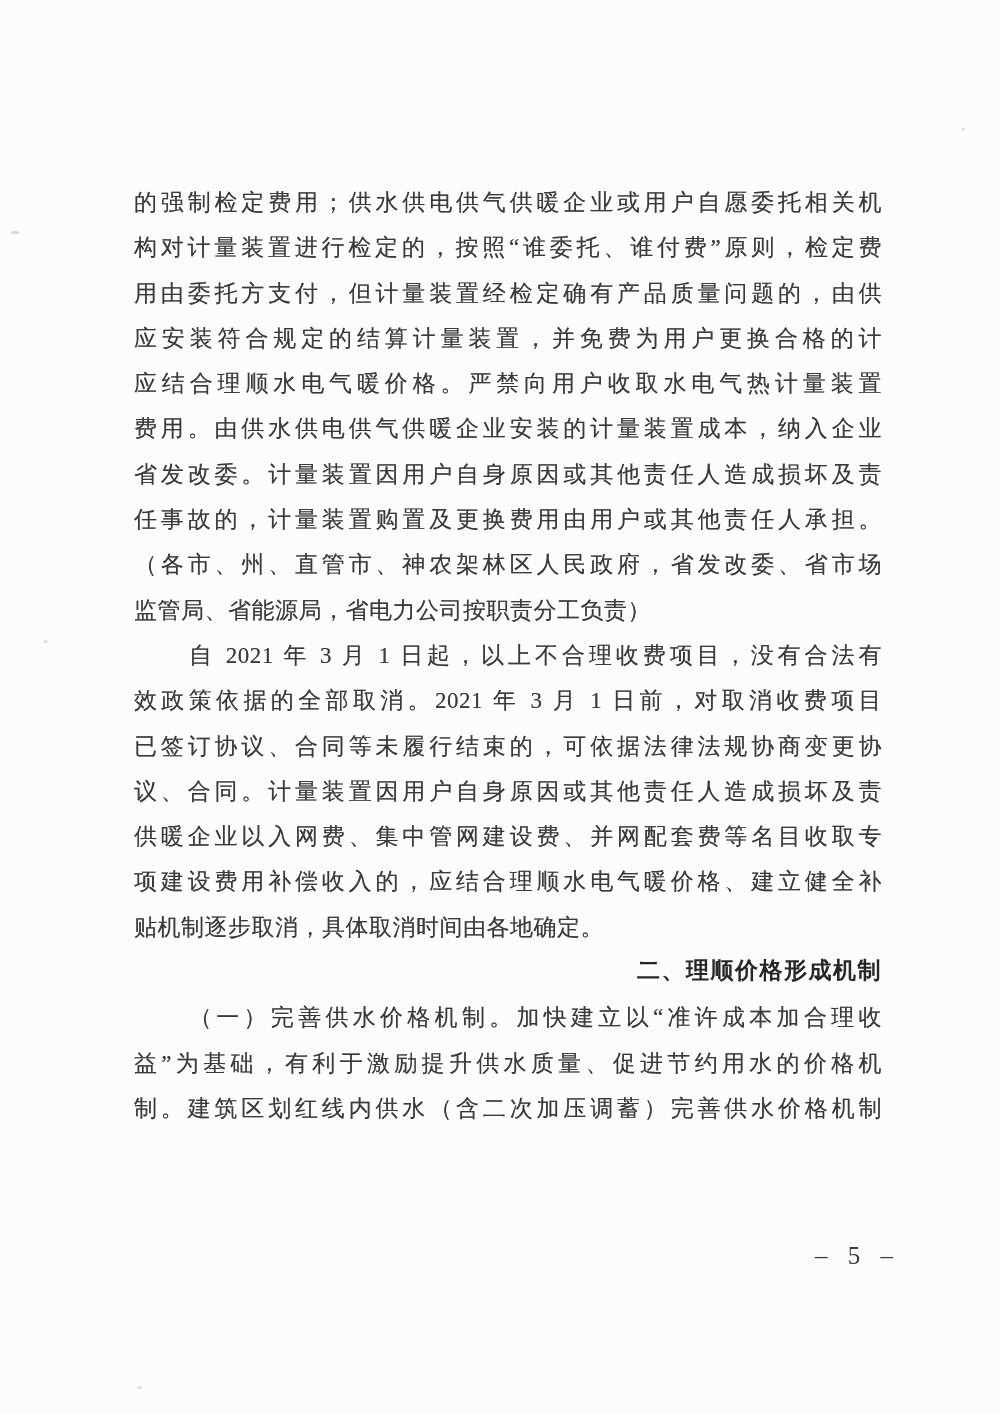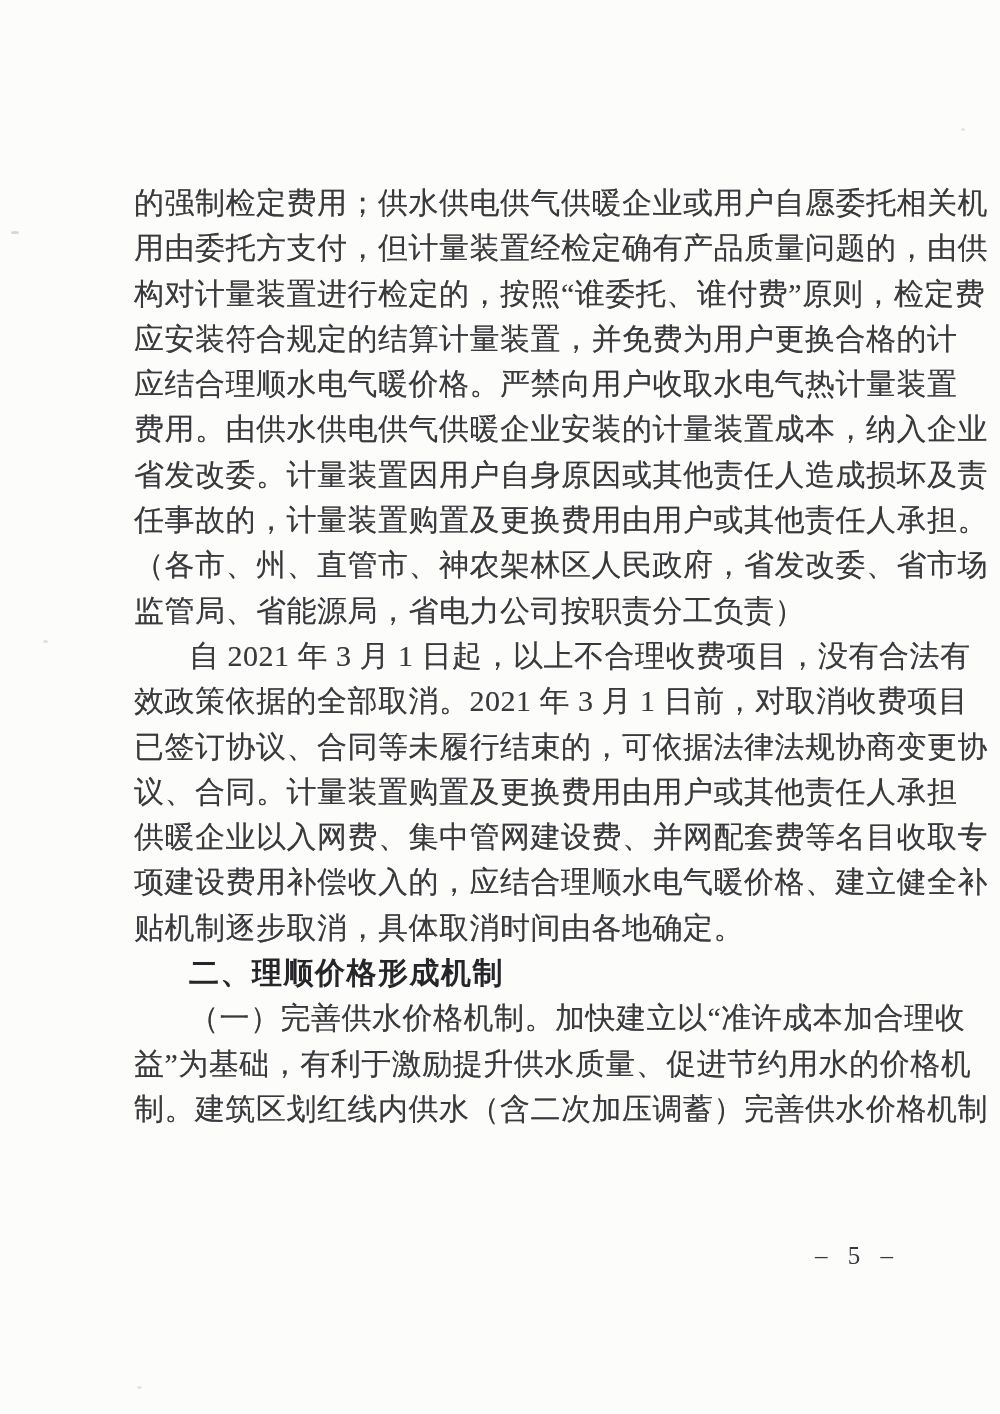--- a/index.html
+++ b/index.html
@@ -14,40 +14,41 @@
   }
   .text-block {
     position: absolute;
     left: 134px;
     top: 180px;
     width: 748px;
   }
   .line {
     height: 45.3px;
     line-height: 45.3px;
-    font-size: 30px;
+    font-size: 23px;
     letter-spacing: 0.5px;
     color: #3a3a3e;
     white-space: nowrap;
     text-align: left;
     
     text-shadow: 0 0 0.4px rgba(60,60,60,0.55);
   }
   .line.justify {
     text-align: justify;
     text-align-last: justify;
     text-justify: inter-character;
   }
   .line.indent { text-indent: 55px; }
   .line.bold {
-    font-family: Liberation Serif, serif;
+    font-family: Liberation Mono, monospace;
     font-weight: 700;
     color: #26262a;
     letter-spacing: 1.5px;
     text-shadow: none;
+    text-align: right;
   }
   .page-number {
     position: absolute;
     left: 815px;
     top: 1242px;
     font-size: 25px;
     letter-spacing: 7px;
     color: #3a3a3e;
     white-space: nowrap;
   }
@@ -59,33 +60,33 @@
   .speck.s4 { left: 961px; top: 128px;  width: 4px; height: 3px; opacity: 0.3; }
 </style>
 </head>
 <body>
 
 <div class="page">
 
   <div class="text-block">
 
   <div class="line justify">的强制检定费用；供水供电供气供暖企业或用户自愿委托相关机</div>
+      <div class="line justify">构对计量装置进行检定的，按照“谁委托、谁付费”原则，检定费</div>
       <div class="line justify">用由委托方支付，但计量装置经检定确有产品质量问题的，由供</div>
-      <div class="line justify">构对计量装置进行检定的，按照“谁委托、谁付费”原则，检定费</div>
       <div class="line justify">应安装符合规定的结算计量装置，并免费为用户更换合格的计</div>
       <div class="line justify">应结合理顺水电气暖价格。严禁向用户收取水电气热计量装置</div>
       <div class="line justify">费用。由供水供电供气供暖企业安装的计量装置成本，纳入企业</div>
       <div class="line justify">省发改委。计量装置因用户自身原因或其他责任人造成损坏及责</div>
       <div class="line justify">任事故的，计量装置购置及更换费用由用户或其他责任人承担。</div>
       <div class="line justify">（各市、州、直管市、神农架林区人民政府，省发改委、省市场</div>
       <div class="line">监管局、省能源局，省电力公司按职责分工负责）</div>
       <div class="line indent justify">自 2021 年 3 月 1 日起，以上不合理收费项目，没有合法有</div>
       <div class="line justify">效政策依据的全部取消。2021 年 3 月 1 日前，对取消收费项目</div>
       <div class="line justify">已签订协议、合同等未履行结束的，可依据法律法规协商变更协</div>
-      <div class="line justify">议、合同。计量装置购置及更换费用由用户或其他责任人承担</div>
+      <div class="line justify">议、合同。计量装置因用户自身原因或其他责任人造成损坏及责</div>
       <div class="line justify">供暖企业以入网费、集中管网建设费、并网配套费等名目收取专</div>
       <div class="line justify">项建设费用补偿收入的，应结合理顺水电气暖价格、建立健全补</div>
       <div class="line">贴机制逐步取消，具体取消时间由各地确定。</div>
       <div class="line indent bold">二、理顺价格形成机制</div>
       <div class="line indent justify">（一）完善供水价格机制。加快建立以“准许成本加合理收</div>
       <div class="line justify">益”为基础，有利于激励提升供水质量、促进节约用水的价格机</div>
       <div class="line justify">制。建筑区划红线内供水（含二次加压调蓄）完善供水价格机制</div>
     </div>
 
   <div class="page-number">– 5 –</div>

